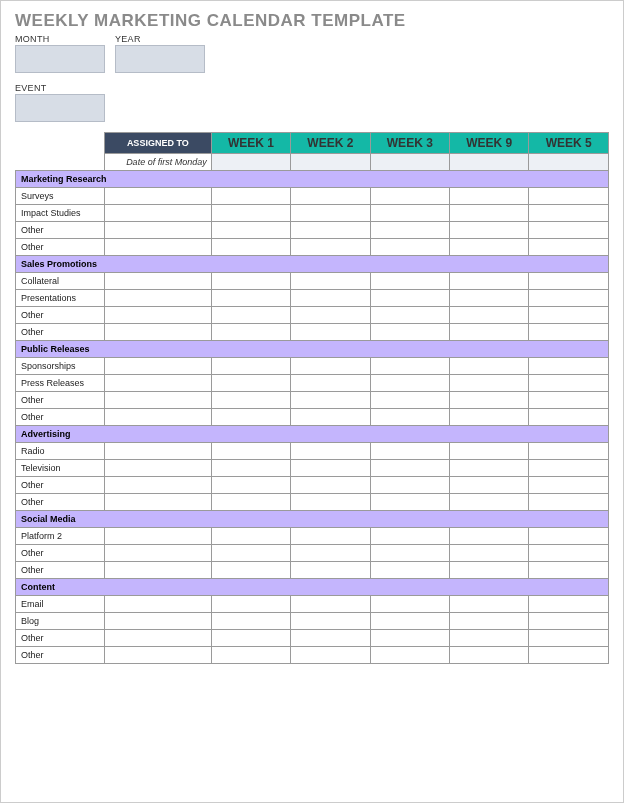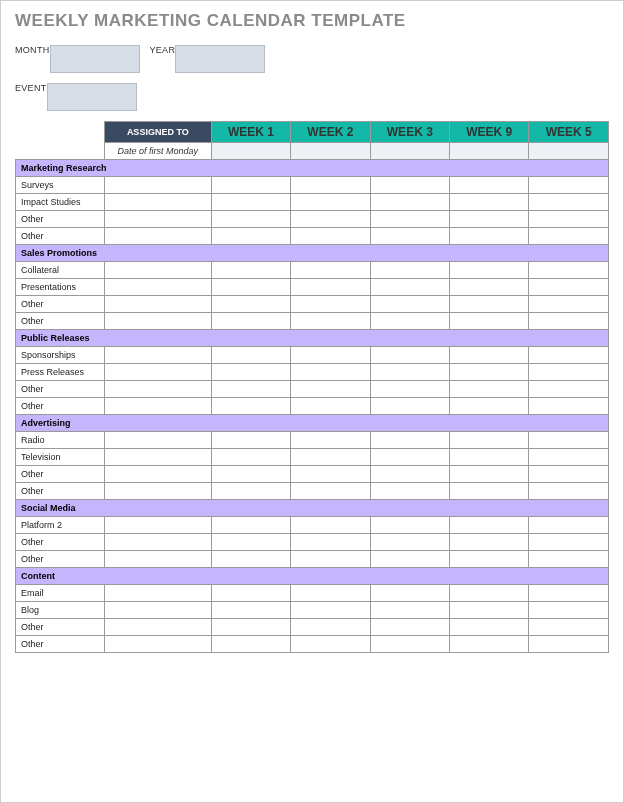--- a/index.html
+++ b/index.html
@@ -9,28 +9,28 @@
     width: 624px;
     height: 803px;
     padding: 10px 14px;
     border: 1px solid #ccc;
   }
   .title {
     font-size: 17px;
     font-weight: bold;
     color: #8a8a8a;
     letter-spacing: 0.5px;
-    margin-bottom: 14px;
+    margin-bottom: 3px;
   }
   .field-row {
     display: flex;
     gap: 10px;
     margin-bottom: 10px;
   }
-  .field-block { display: flex; flex-direction: row; }
+  .field-block { display: flex; flex-direction: column; }
   .field-label {
     font-size: 9px;
     color: #333;
     font-weight: normal;
     margin-bottom: 1px;
     letter-spacing: 0.3px;
   }
   .field-input {
     background: #d7dde6;
     border: 1px solid #b5bcc7;
@@ -64,21 +64,21 @@
   th.week {
     background: #14b8a6;
     color: #333;
     text-align: center;
     font-weight: bold;
     font-size: 12px;
   }
   td.blank-corner { border: none; background: #fff; }
   td.date-first {
     font-style: italic;
-    text-align: center;
+    text-align: right;
     color: #333;
     font-size: 9px;
   }
   td.week-blank { background: #edf0f5; }
   td.section-header {
     background: #c4b5fd;
     color: #000;
     font-weight: bold;
     font-size: 9px;
     padding-left: 5px;

